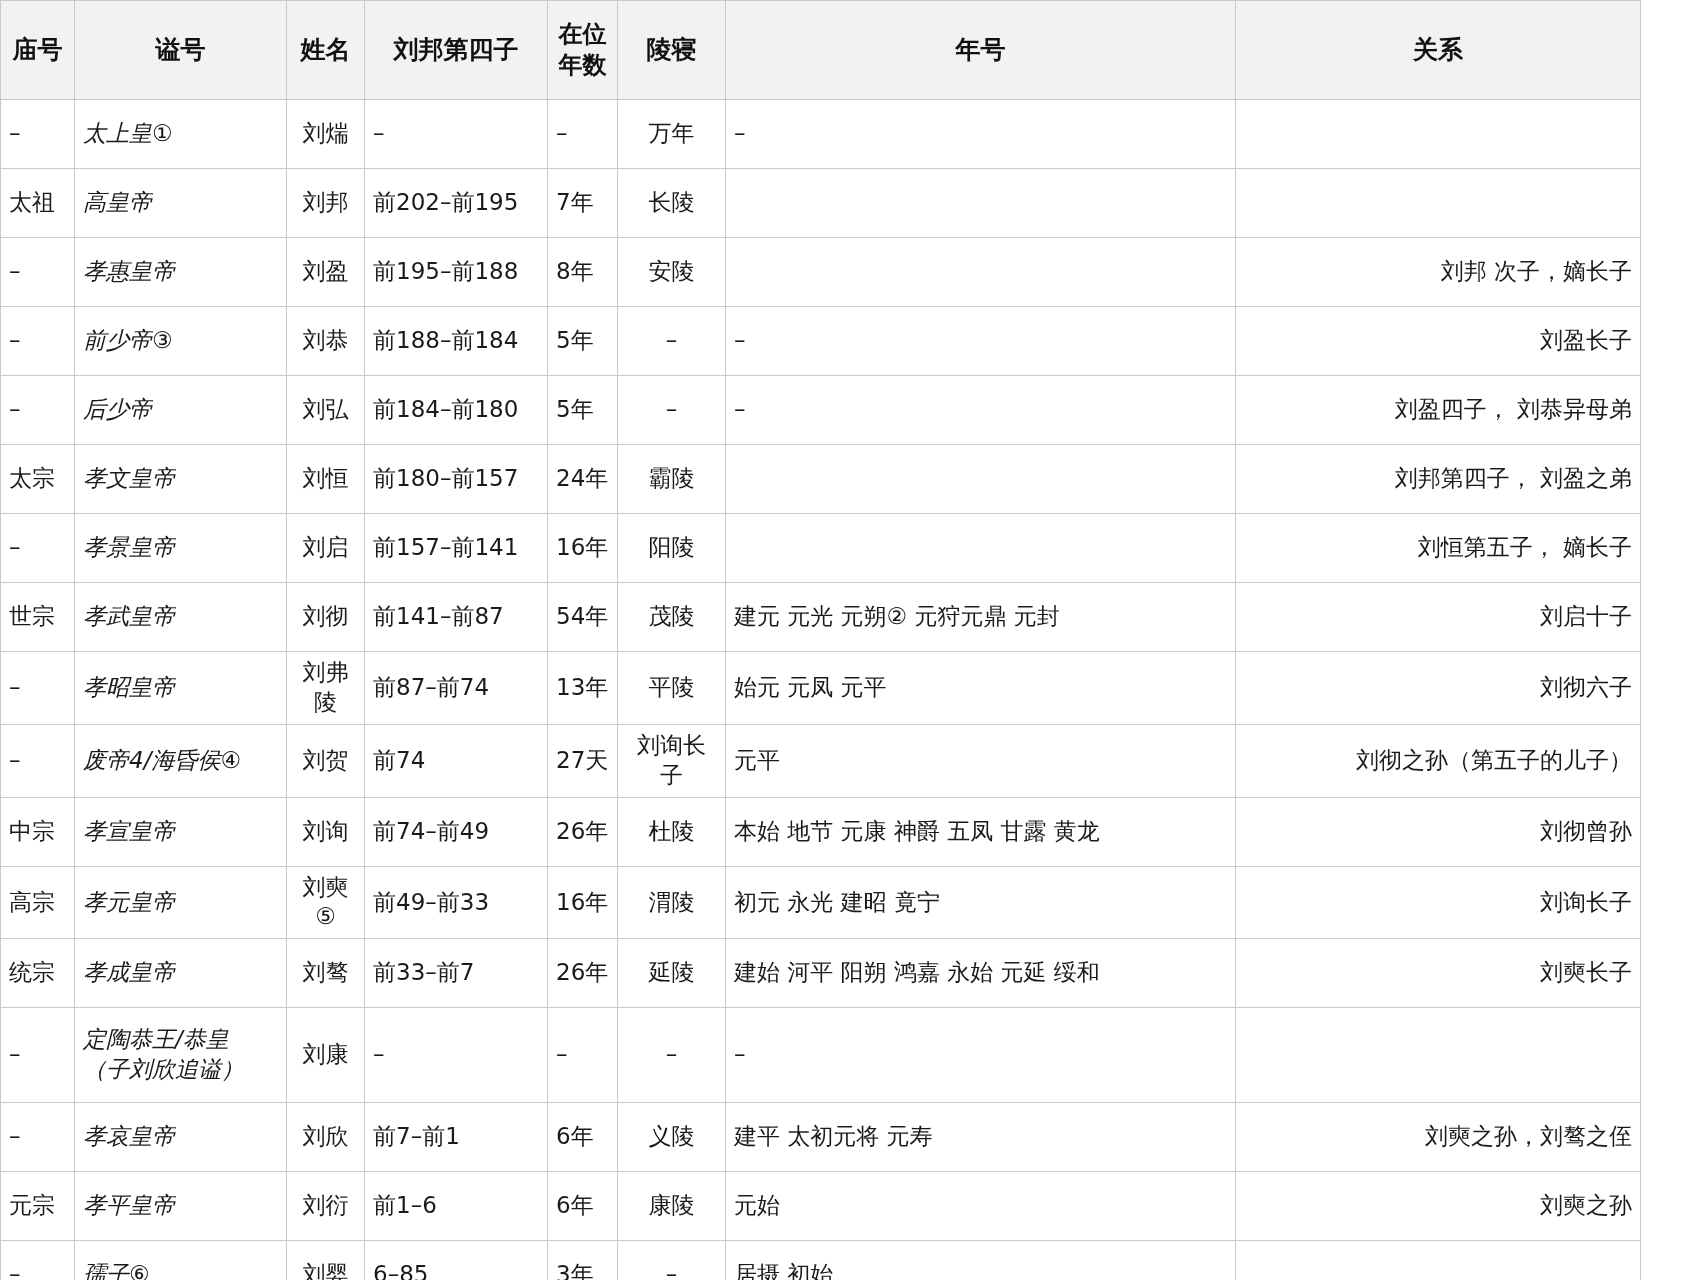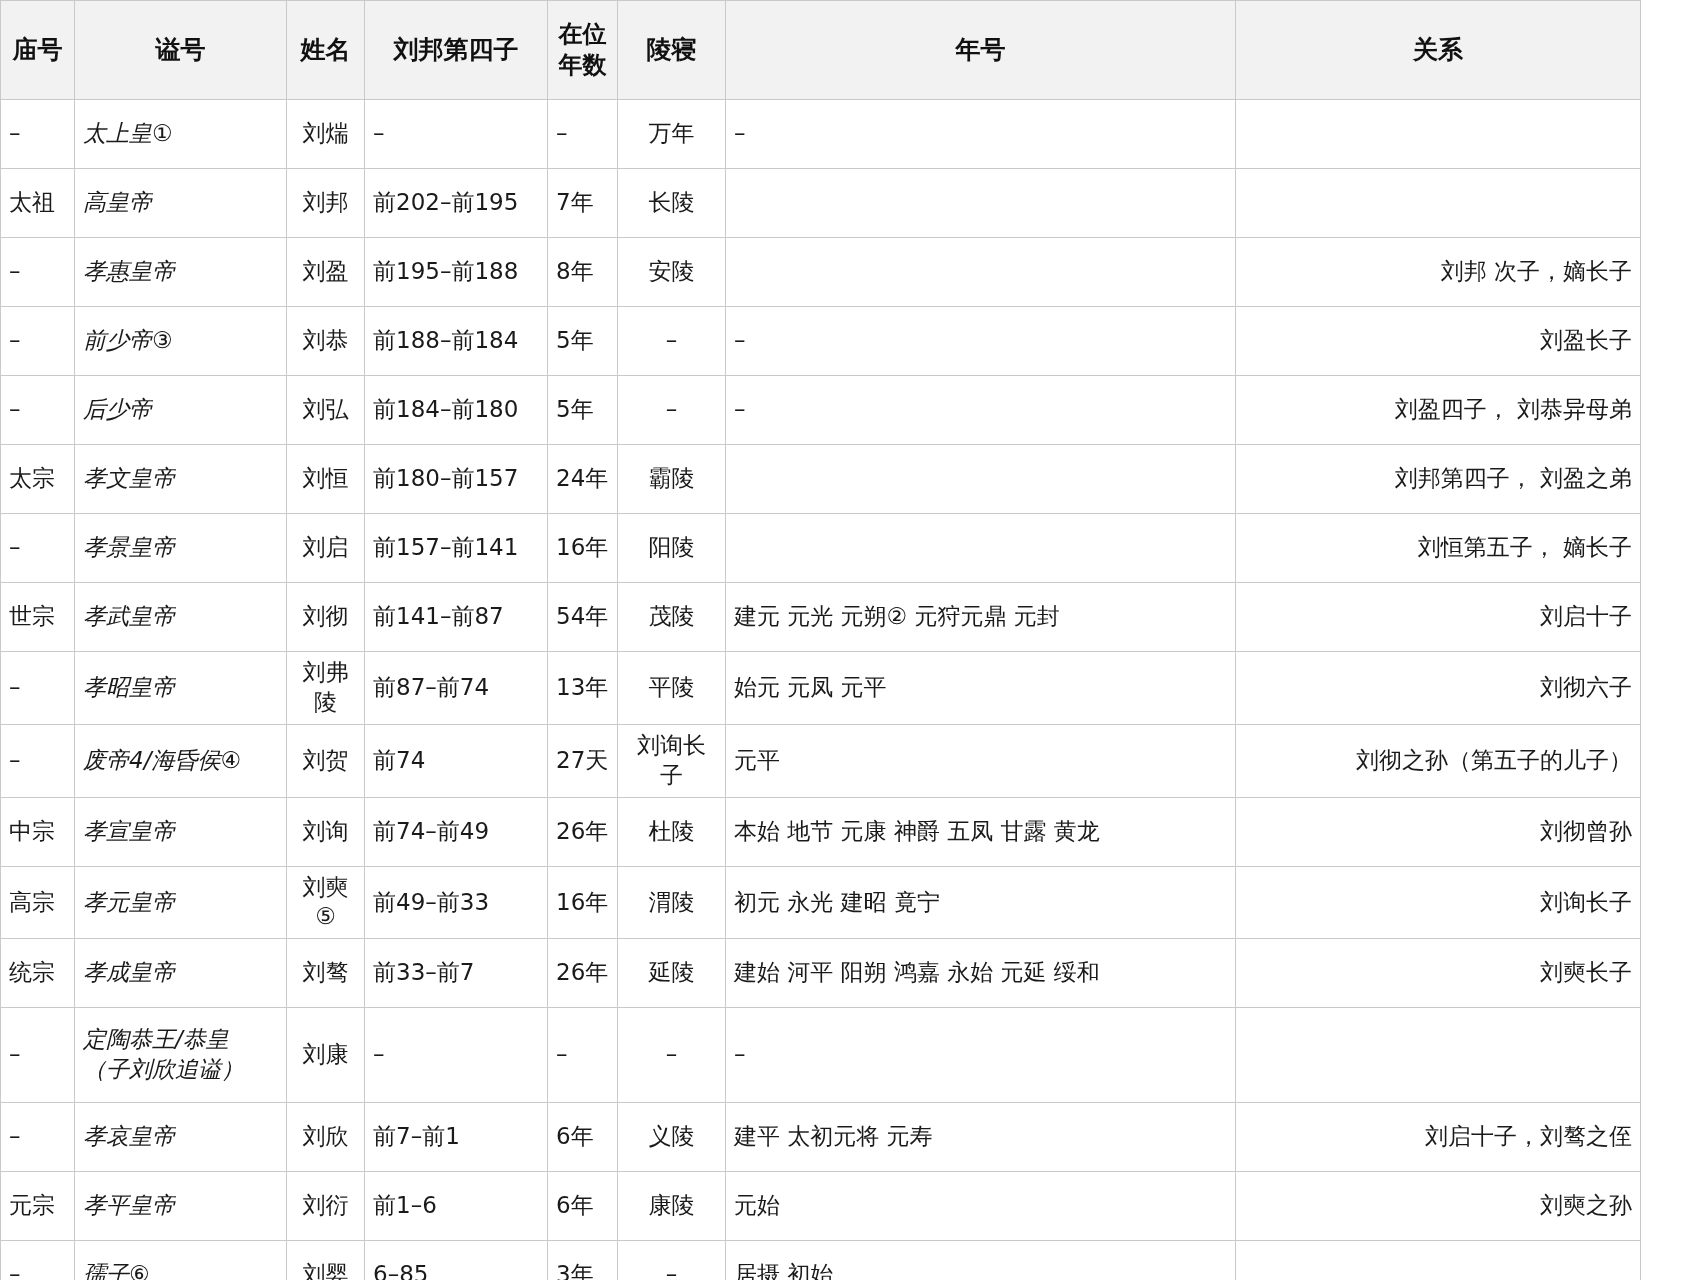--- a/index.html
+++ b/index.html
@@ -245,21 +245,21 @@
         <td class="col-7"></td>
       </tr>
       <tr>
         <td class="col-0">–</td>
         <td class="col-1">孝哀皇帝</td>
         <td class="col-2">刘欣</td>
         <td class="col-3">前7–前1</td>
         <td class="col-4">6年</td>
         <td class="col-5">义陵</td>
         <td class="col-6">建平 太初元将 元寿</td>
-        <td class="col-7">刘启十子，刘骜之侄</td>
+        <td class="col-7">刘奭之孙，刘骜之侄</td>
       </tr>
       <tr>
         <td class="col-0">元宗</td>
         <td class="col-1">孝平皇帝</td>
         <td class="col-2">刘衍</td>
         <td class="col-3">前1–6</td>
         <td class="col-4">6年</td>
         <td class="col-5">康陵</td>
         <td class="col-6">元始</td>
         <td class="col-7">刘奭之孙</td>

